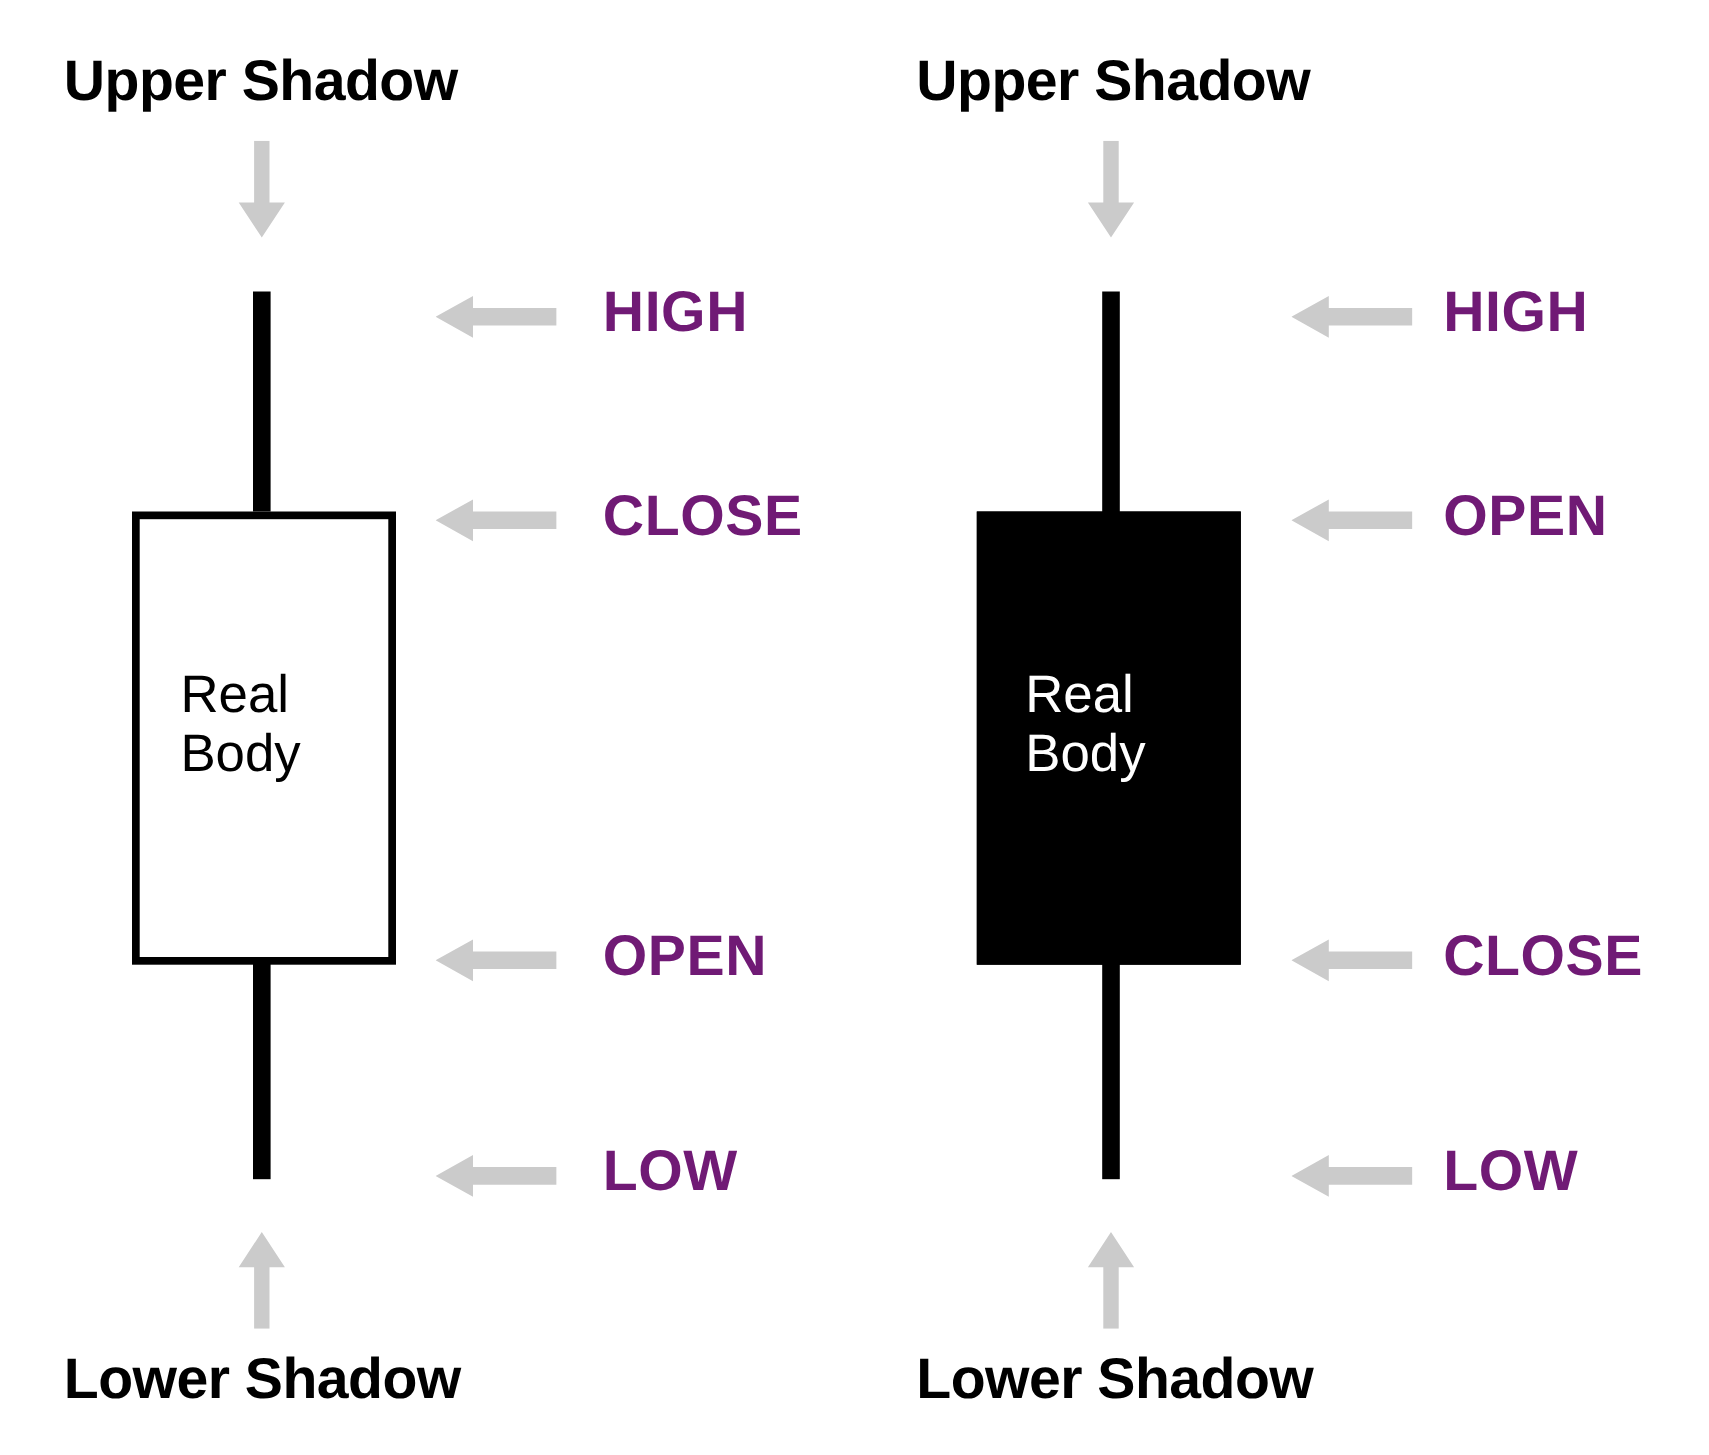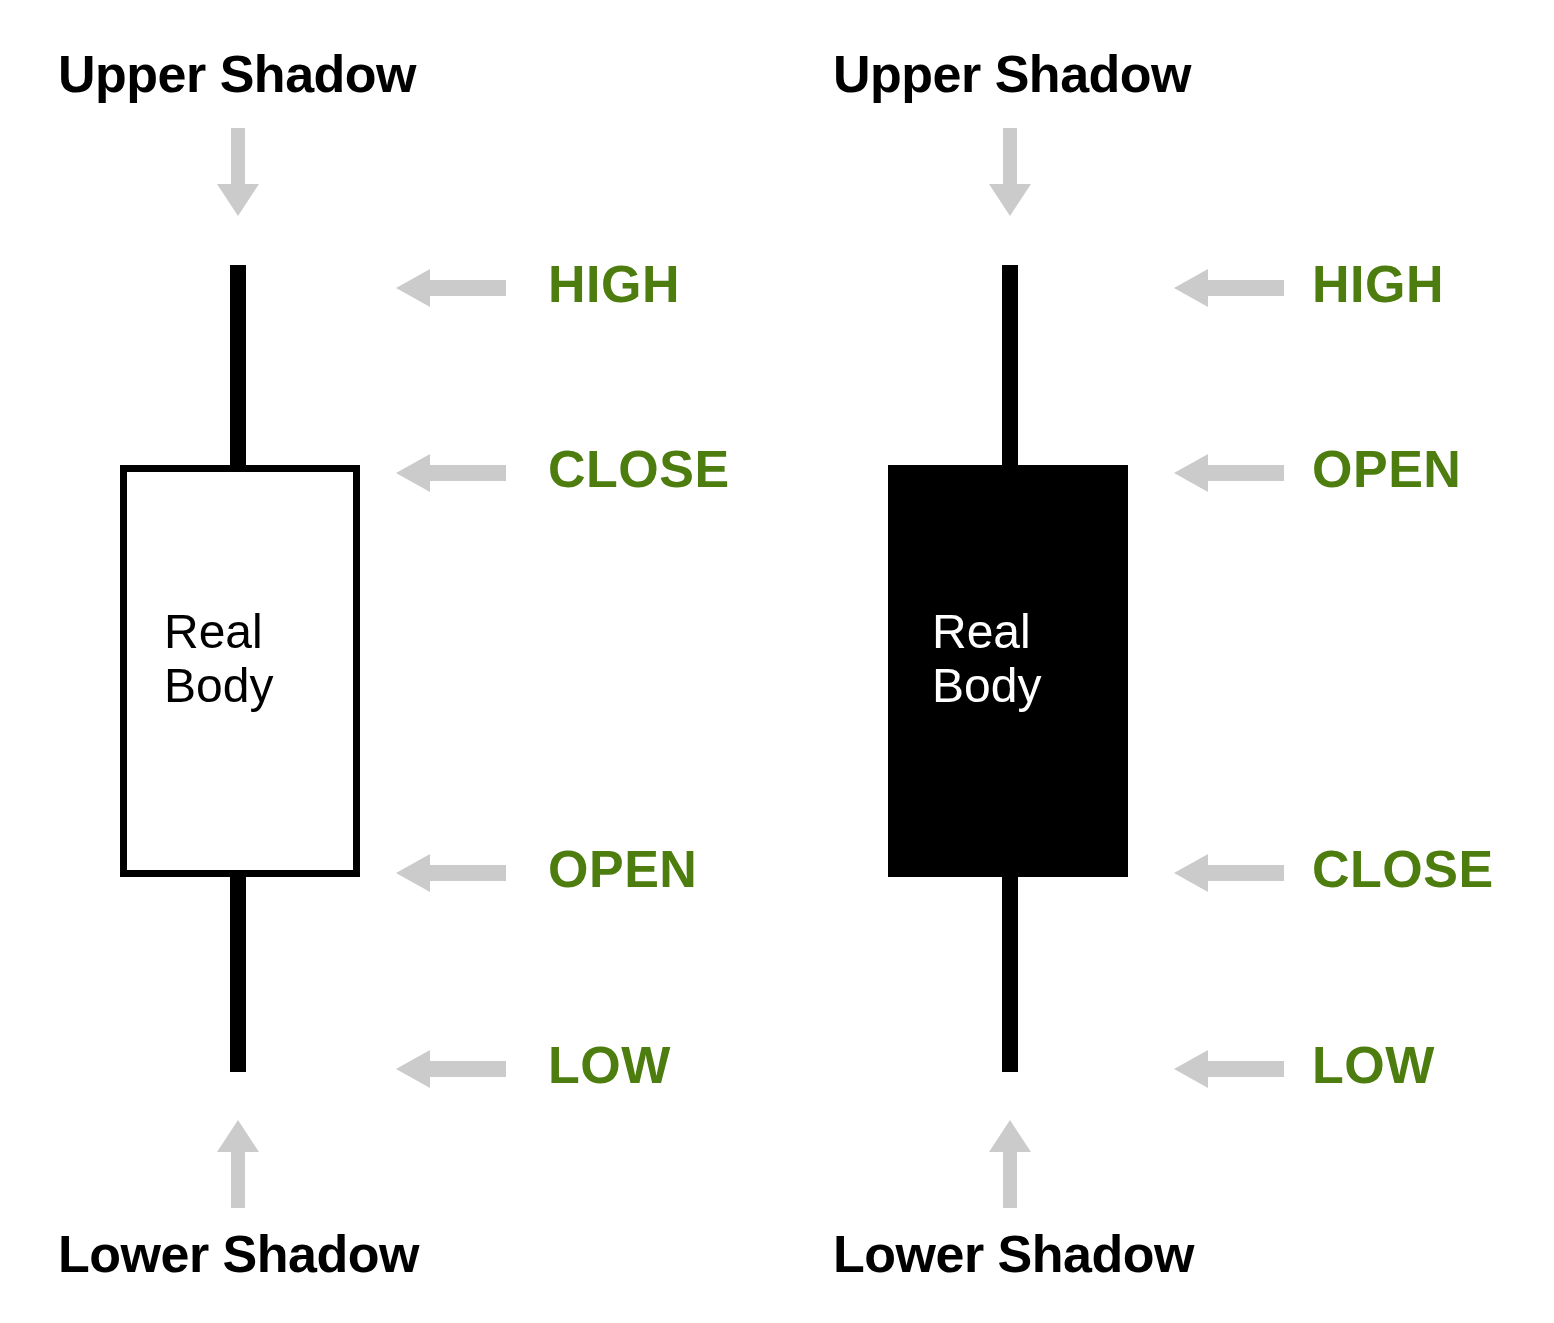--- a/index.html
+++ b/index.html
@@ -25,21 +25,21 @@
     font-weight: bold;
     color: #000000;
     letter-spacing: -0.5px;
     white-space: nowrap;
     line-height: 1;
   }
   .ohlc-label {
     position: absolute;
     font-size: 52px;
     font-weight: bold;
-    color: #4d7c0f;
+    color: #701a75;
     letter-spacing: 0.5px;
     white-space: nowrap;
     line-height: 1;
   }
   .body-text {
     position: absolute;
     font-size: 48px;
     font-weight: normal;
     line-height: 1.12;
     white-space: pre-line;

